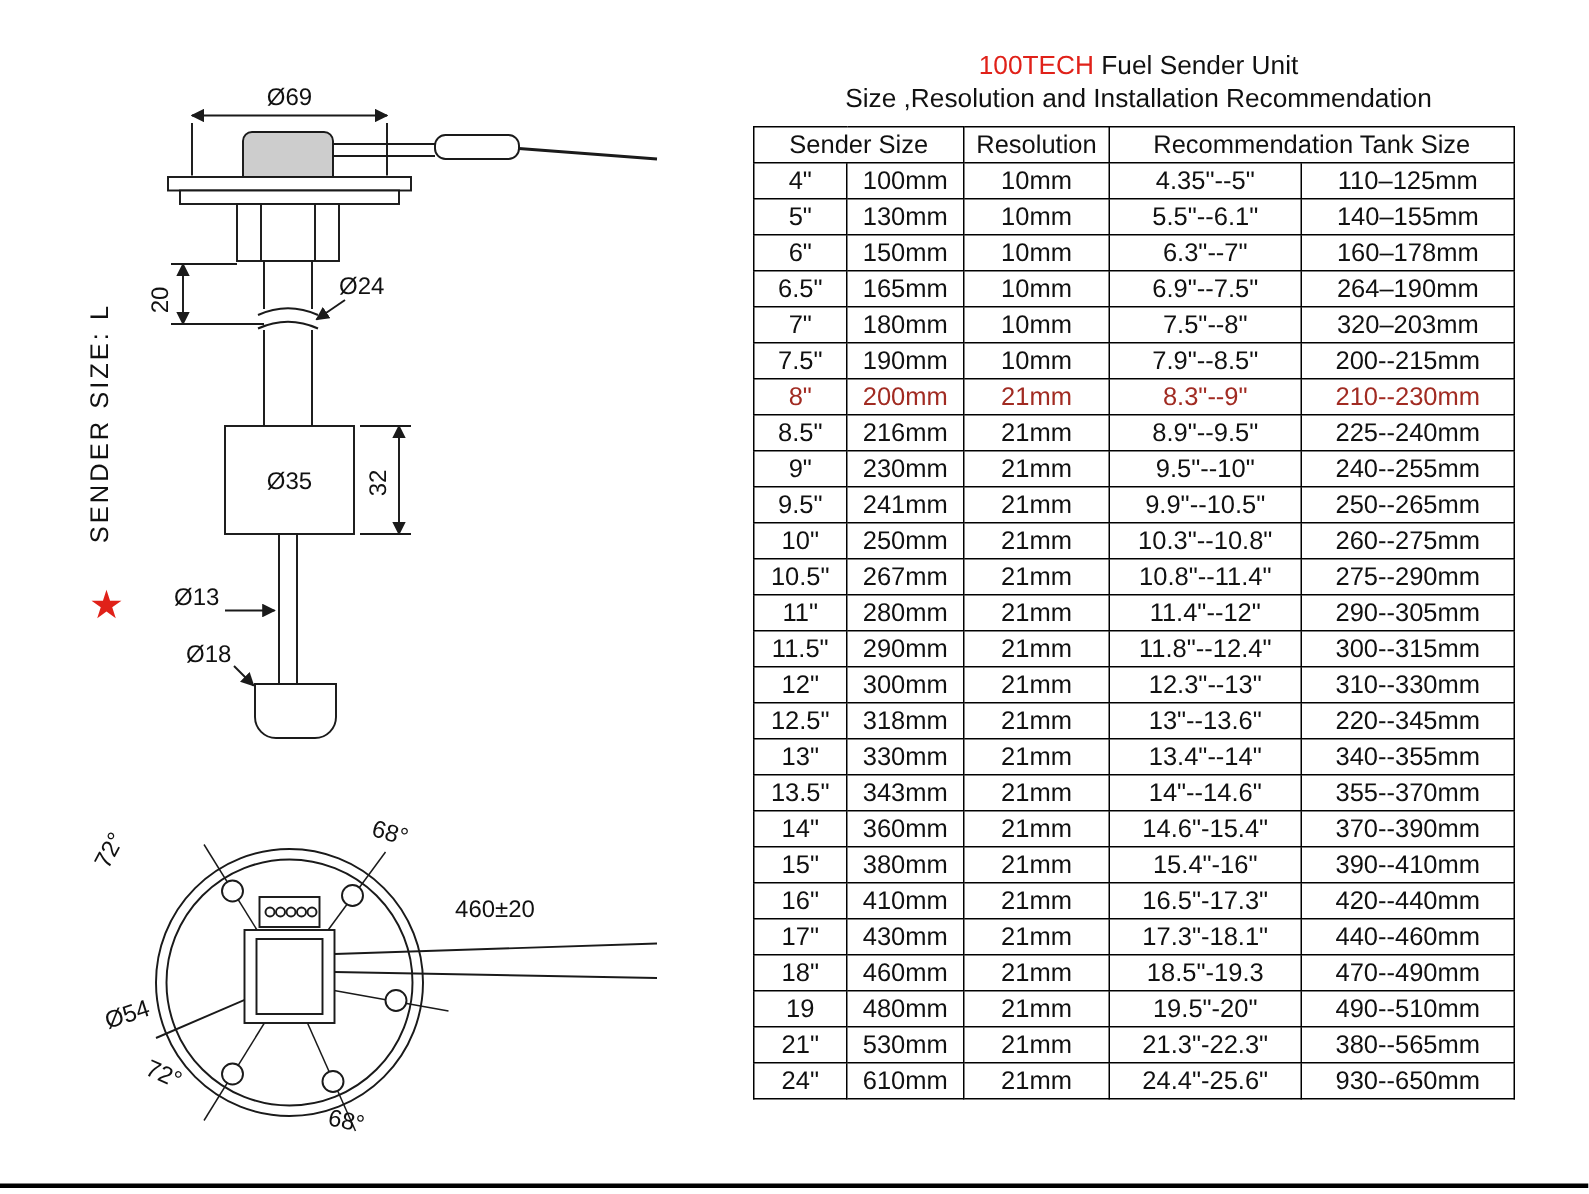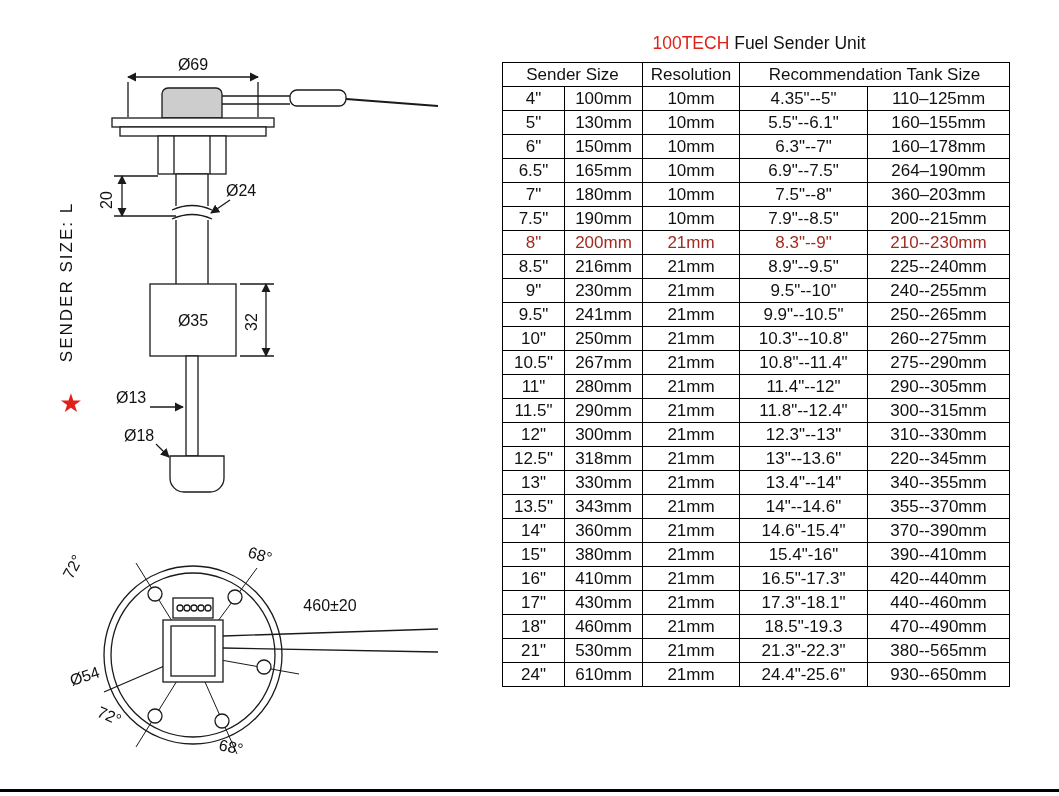--- a/index.html
+++ b/index.html
@@ -129,20 +129,21 @@
       <text x="72" y="686" transform="rotate(-18 72 686)">Ø54</text>
       <text x="330" y="611" text-anchor="middle">460±20</text>
     </g>
   </svg>
 </div>
 
 <div class="content">
   <div class="title">
     <span class="brand">100TECH</span><span> Fuel Sender Unit</span>
   </div>
+  <div class="subtitle">Size ,Resolution and Installation Recommendation</div>
 
   <table>
     <colgroup>
       <col style="width:62px">
         <col style="width:78px">
         <col style="width:97px">
         <col style="width:128px">
         <col style="width:142px">
     </colgroup>
     <thead>
@@ -160,21 +161,21 @@
           <td>10mm</td>
           <td>4.35"--5"</td>
           <td>110–125mm</td>
         </tr>
 
         <tr>
           <td>5"</td>
           <td>130mm</td>
           <td>10mm</td>
           <td>5.5"--6.1"</td>
-          <td>160–155mm</td>
+          <td>140–155mm</td>
         </tr>
 
         <tr>
           <td>6"</td>
           <td>150mm</td>
           <td>10mm</td>
           <td>6.3"--7"</td>
           <td>160–178mm</td>
         </tr>
 
@@ -184,21 +185,21 @@
           <td>10mm</td>
           <td>6.9"--7.5"</td>
           <td>264–190mm</td>
         </tr>
 
         <tr>
           <td>7"</td>
           <td>180mm</td>
           <td>10mm</td>
           <td>7.5"--8"</td>
-          <td>360–203mm</td>
+          <td>320–203mm</td>
         </tr>
 
         <tr>
           <td>7.5"</td>
           <td>190mm</td>
           <td>10mm</td>
           <td>7.9"--8.5"</td>
           <td>200--215mm</td>
         </tr>
 
@@ -331,20 +332,27 @@
         </tr>
 
         <tr>
           <td>18"</td>
           <td>460mm</td>
           <td>21mm</td>
           <td>18.5"-19.3</td>
           <td>470--490mm</td>
         </tr>
 
+        <tr>
+          <td>19</td>
+          <td>480mm</td>
+          <td>21mm</td>
+          <td>19.5"-20"</td>
+          <td>490--510mm</td>
+        </tr>
 
         <tr>
           <td>21"</td>
           <td>530mm</td>
           <td>21mm</td>
           <td>21.3"-22.3"</td>
           <td>380--565mm</td>
         </tr>
 
         <tr>

